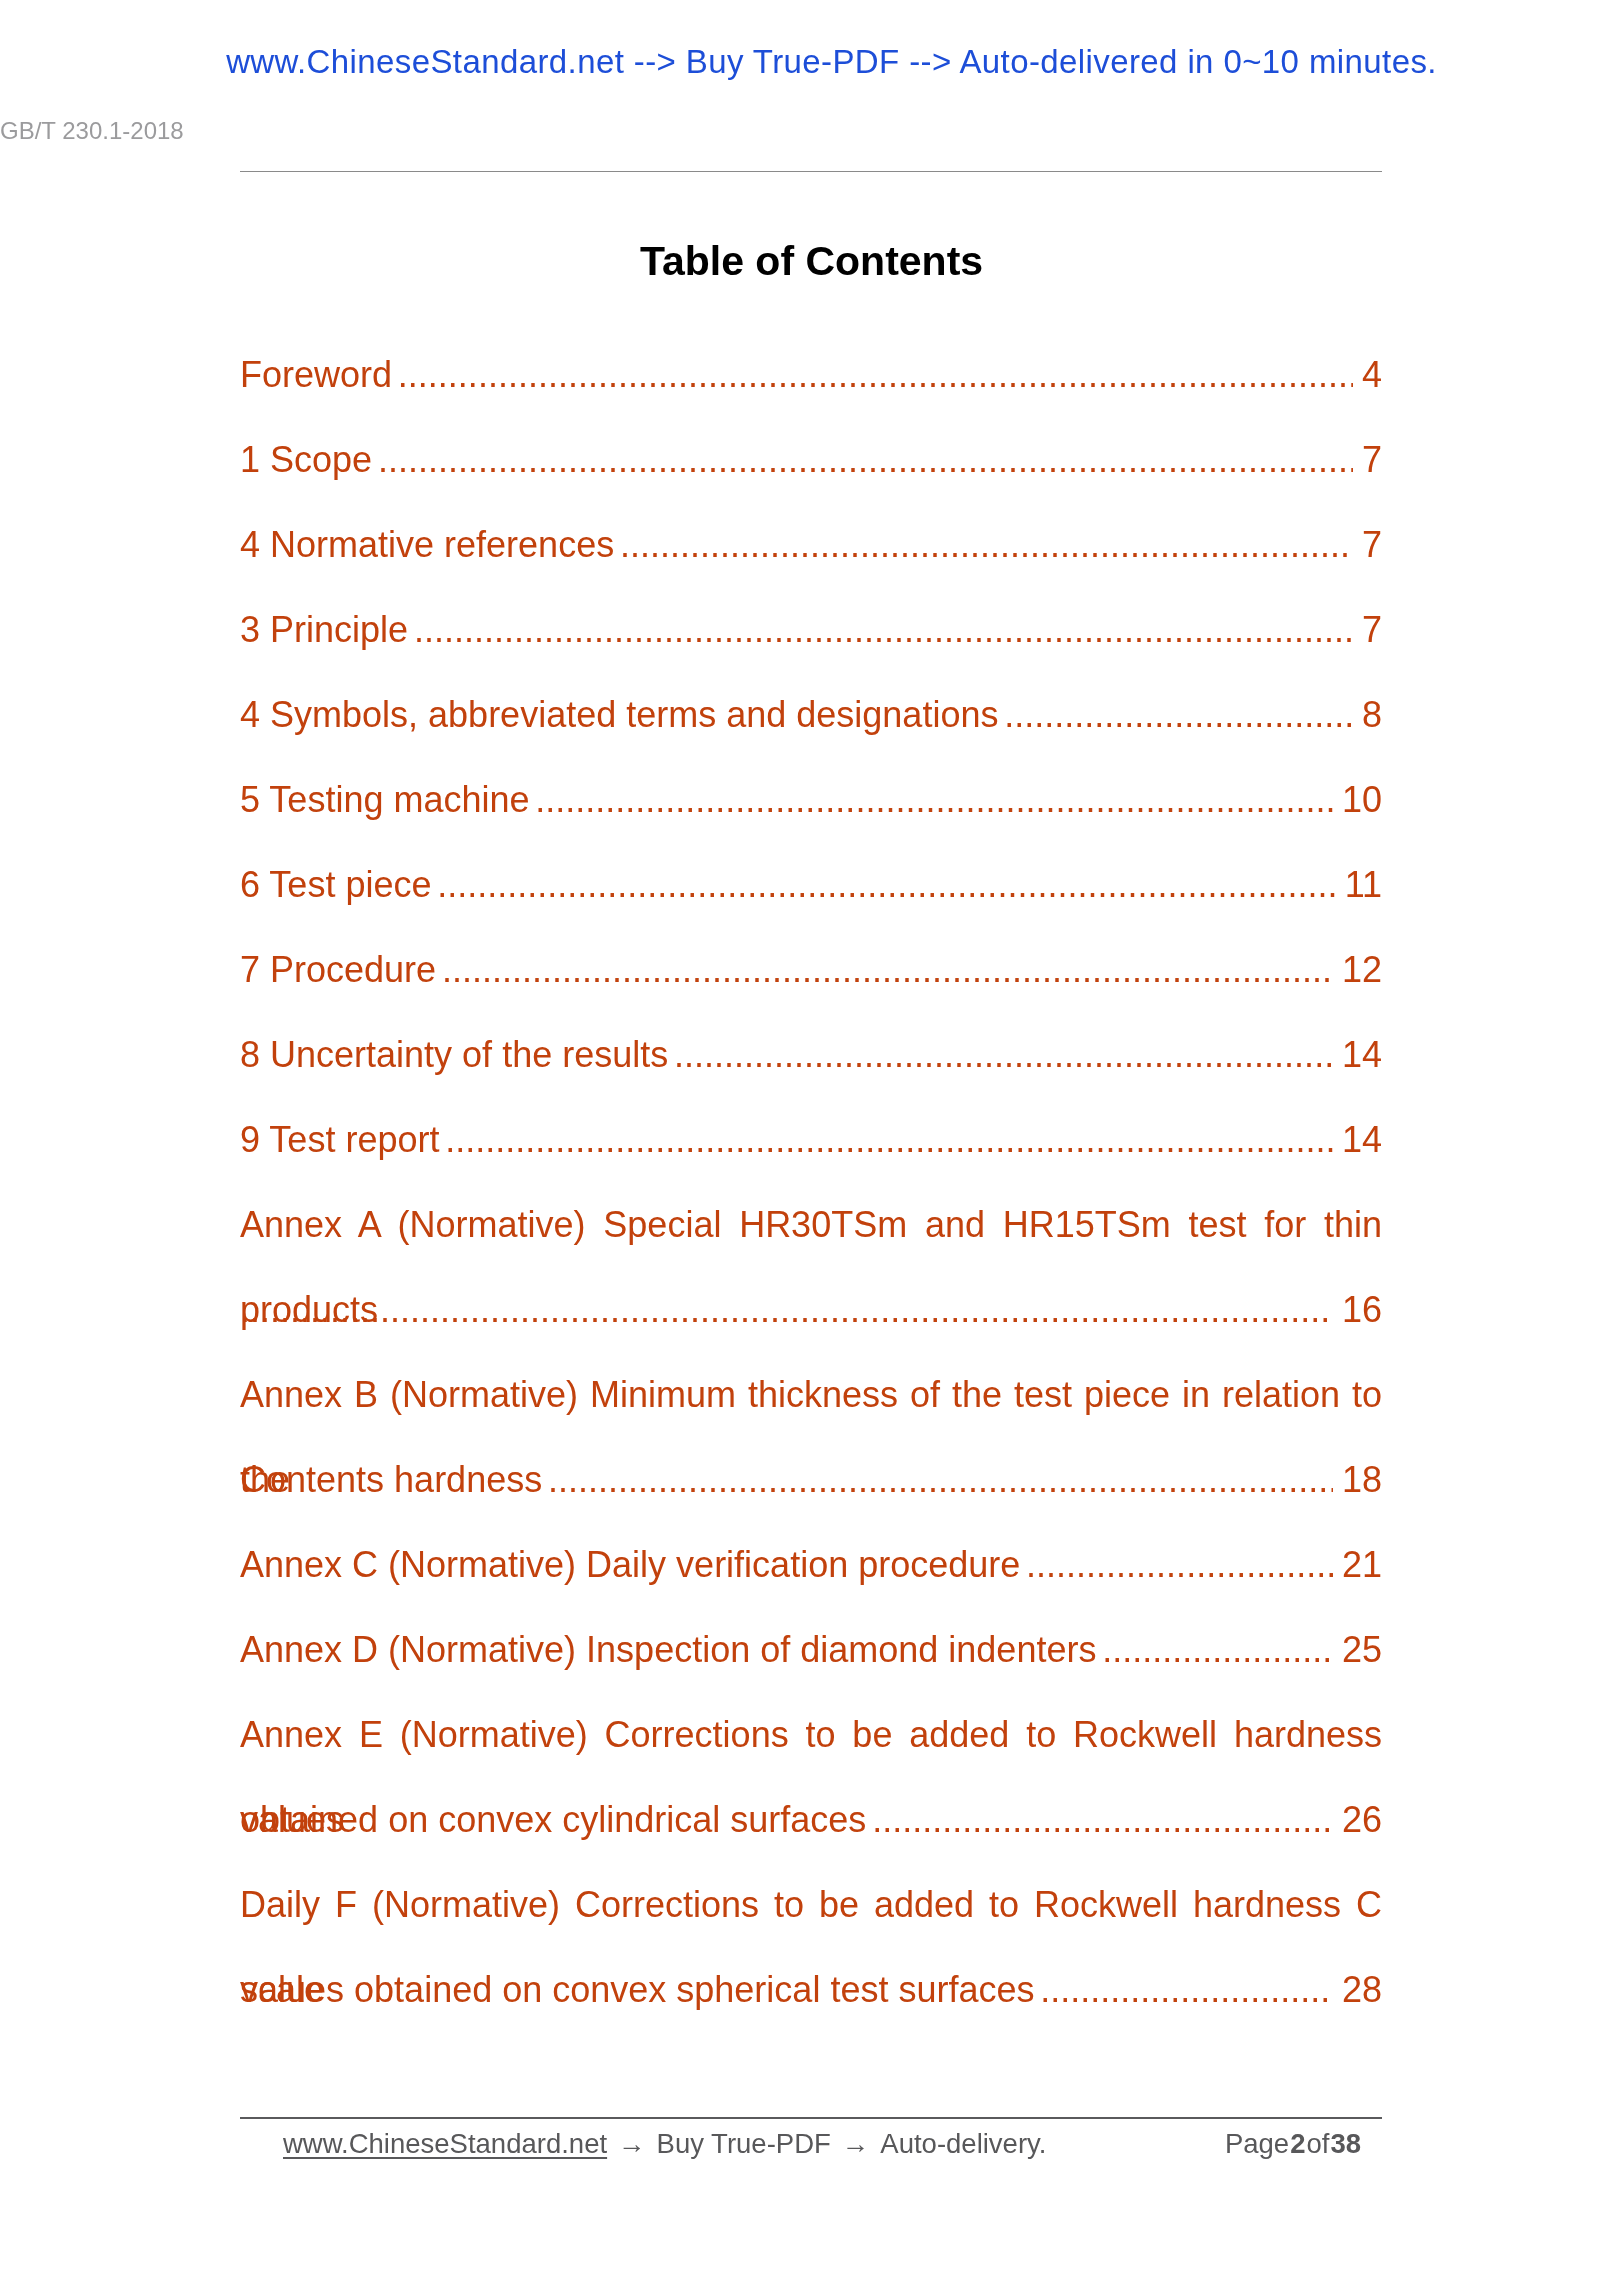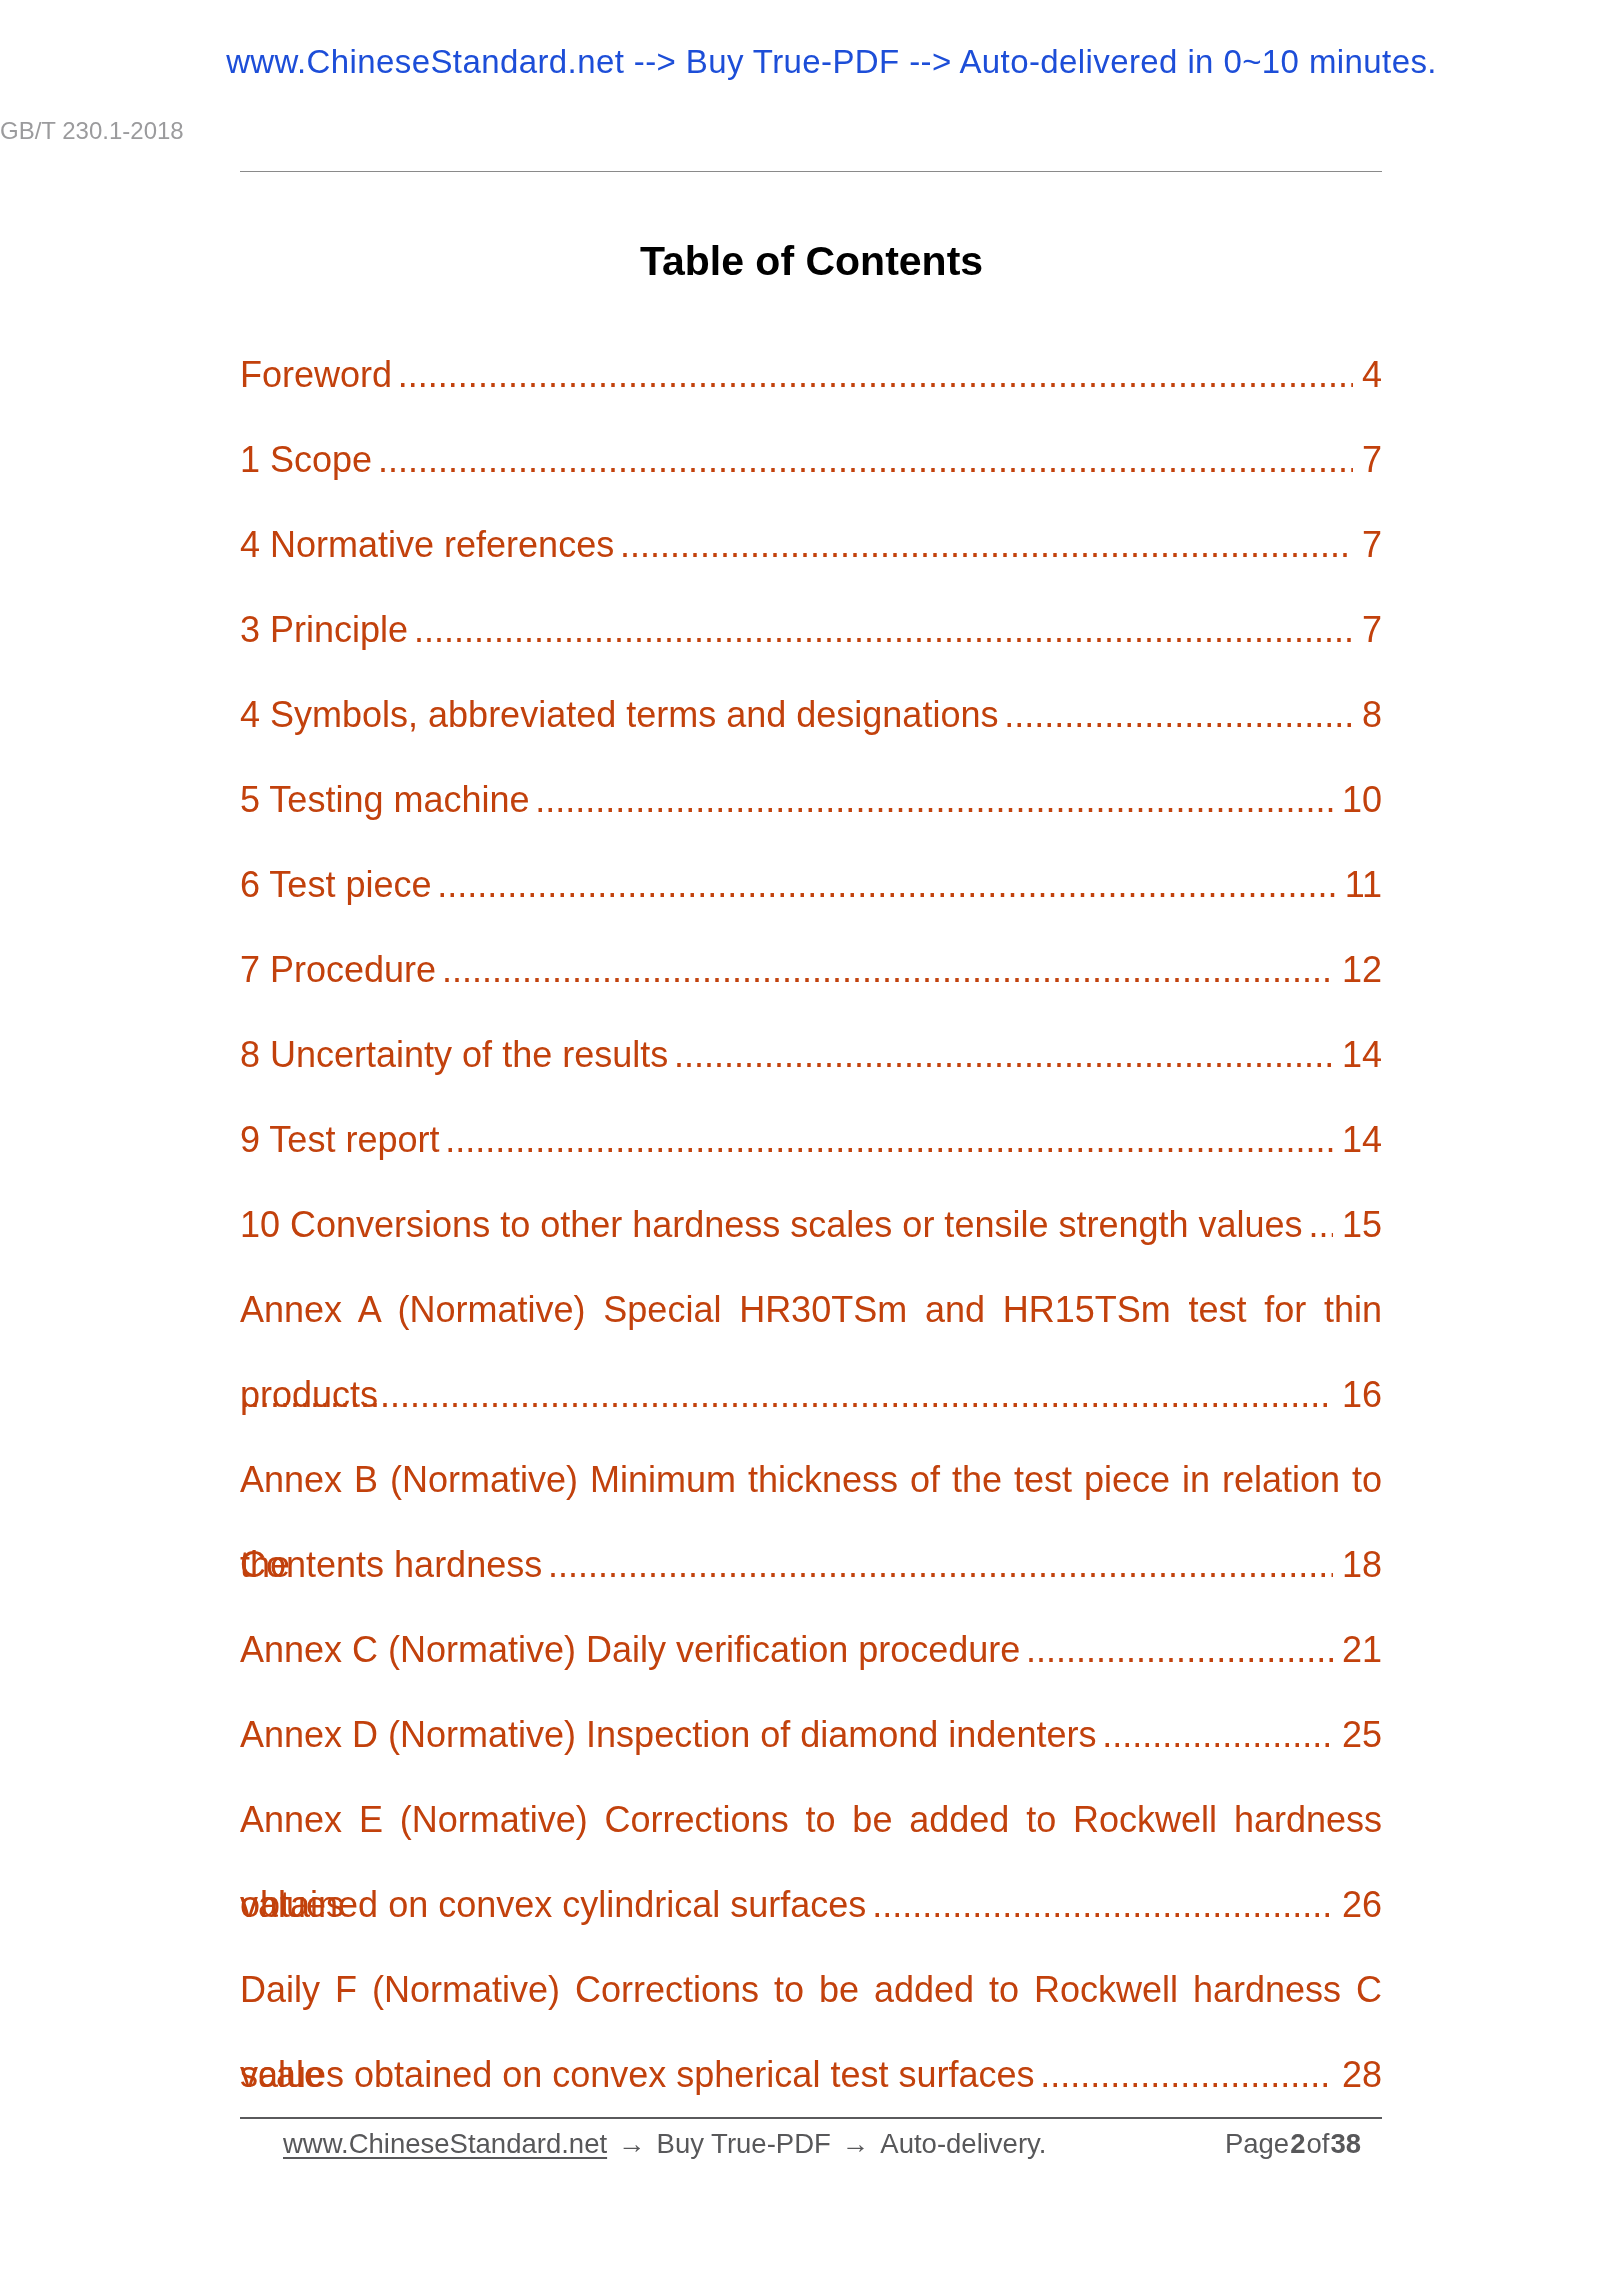--- a/index.html
+++ b/index.html
@@ -118,25 +118,20 @@
     <div class="toc-line has-dots">
     <span class="lbl">8 Uncertainty of the results</span>
     <span class="dots"></span>
     <span class="pg">14</span>
   </div>
     <div class="toc-line has-dots">
     <span class="lbl">9 Test report</span>
     <span class="dots"></span>
     <span class="pg">14</span>
   </div>
-    <div class="toc-line has-dots">
-    <span class="lbl">10 Conversions to other hardness scales or tensile strength values</span>
-    <span class="dots"></span>
-    <span class="pg">15</span>
-  </div>
     <div class="toc-line no-dots">
     <span class="lbl">Annex A (Normative) Special HR30TSm and HR15TSm test for thin products</span>
 
   </div>
     <div class="toc-line has-dots">
     <span class="lbl"></span>
     <span class="dots"></span>
     <span class="pg">16</span>
   </div>
     <div class="toc-line no-dots">

